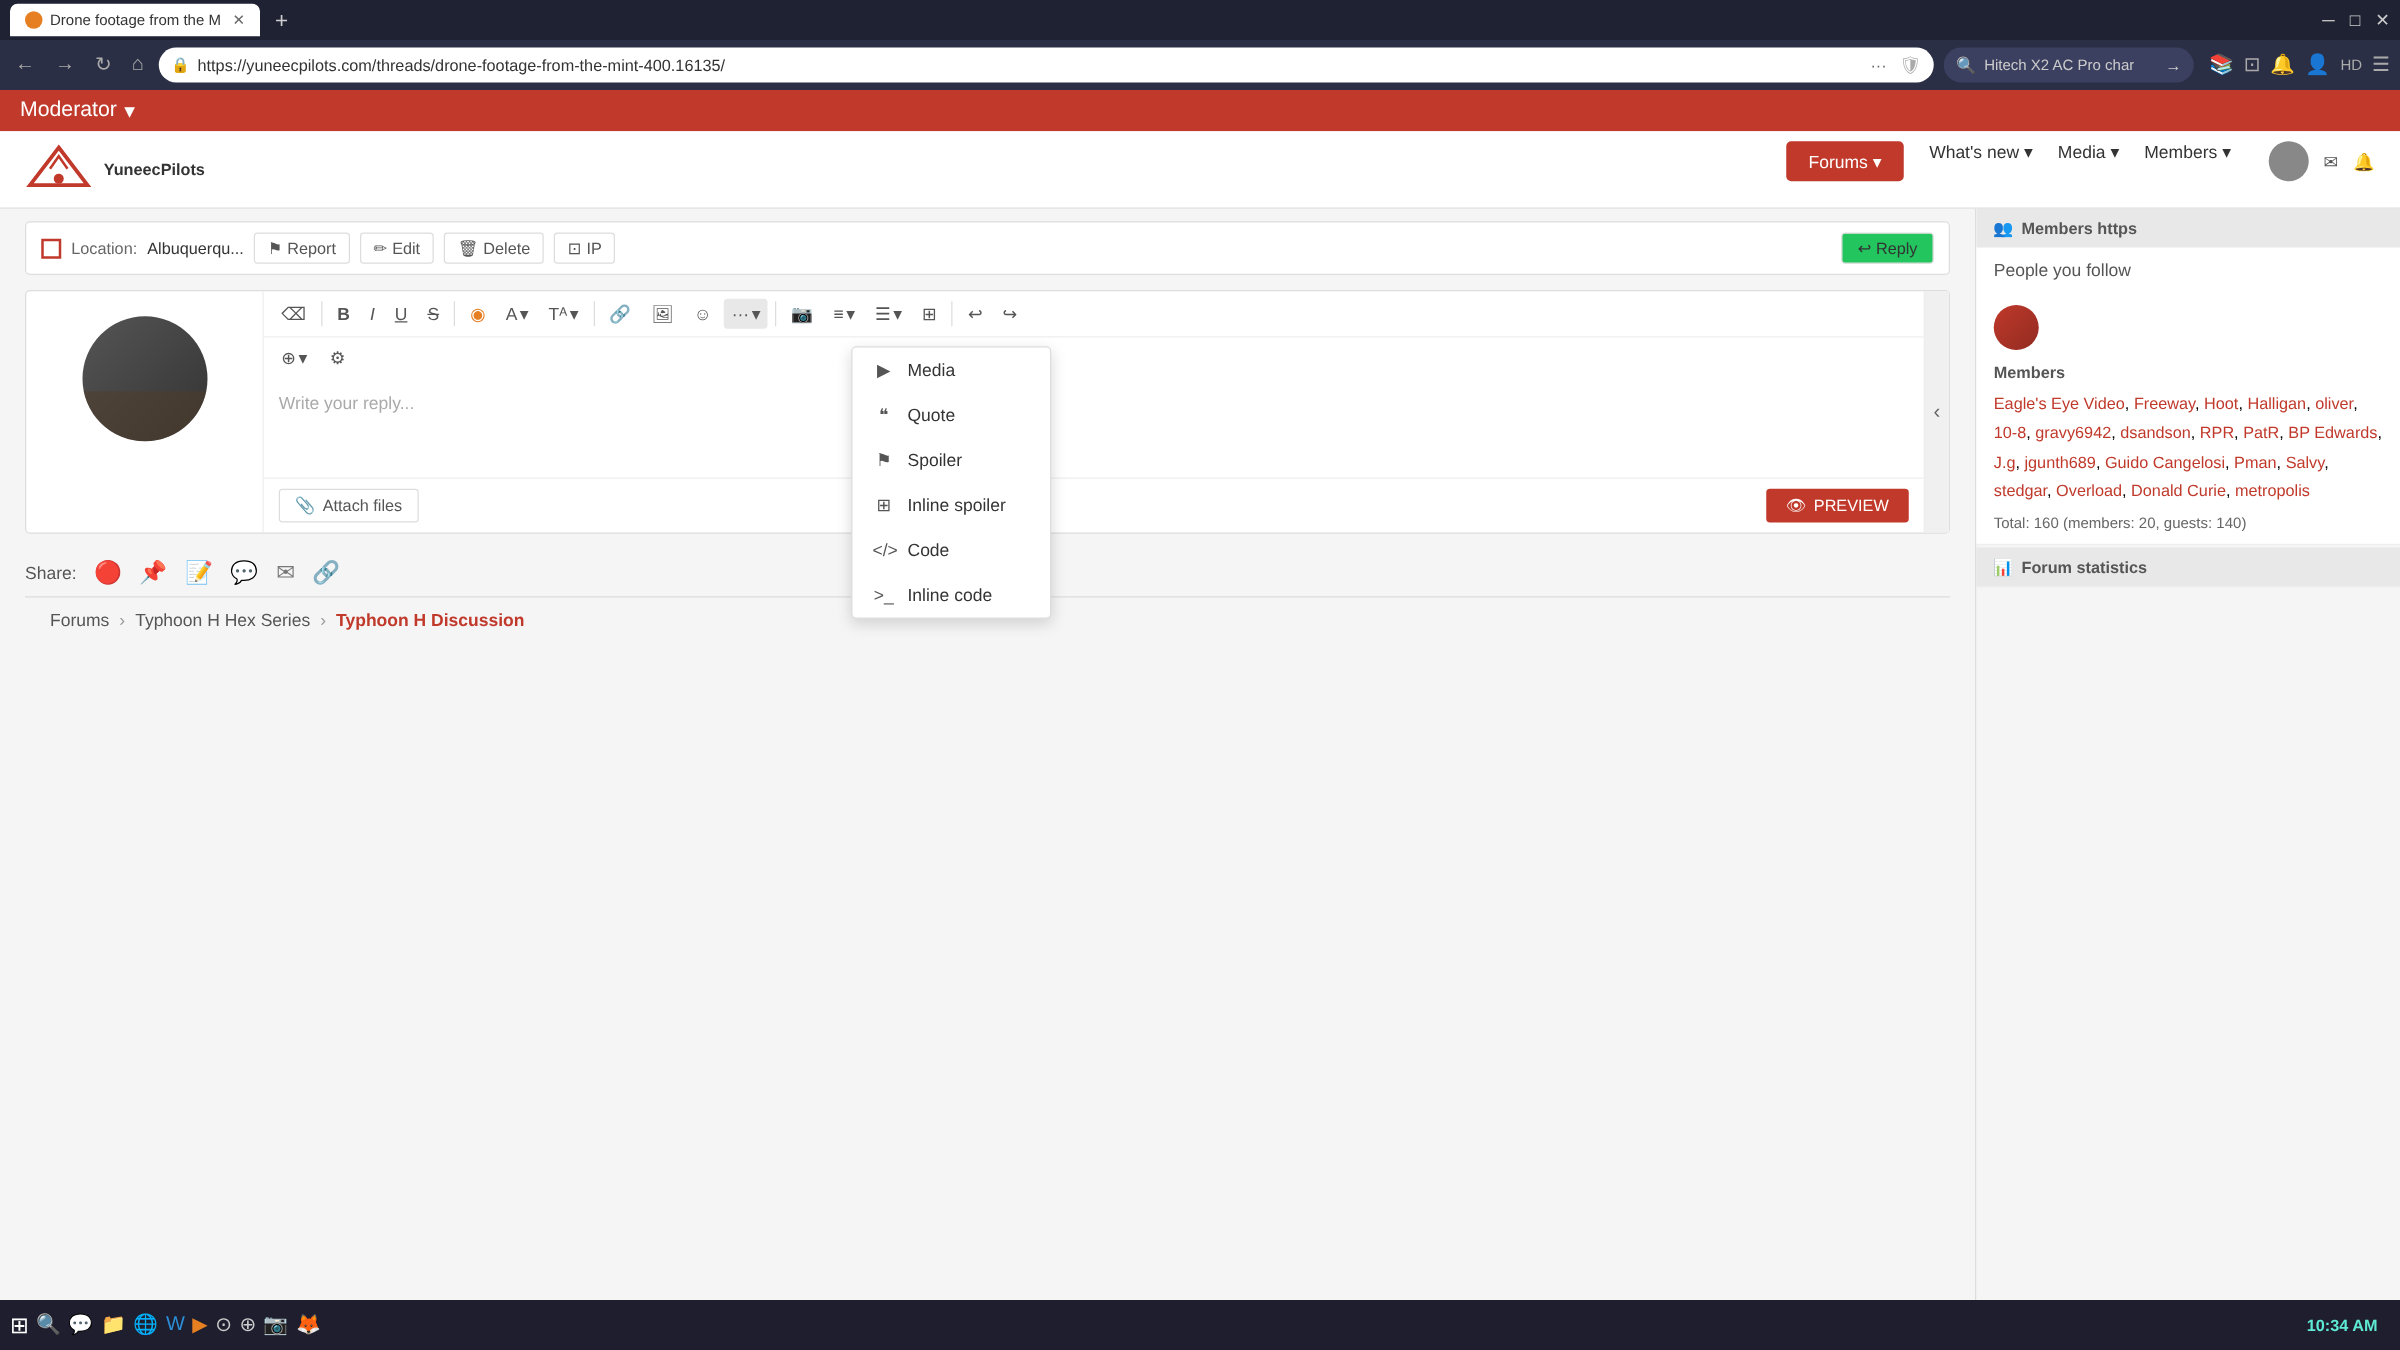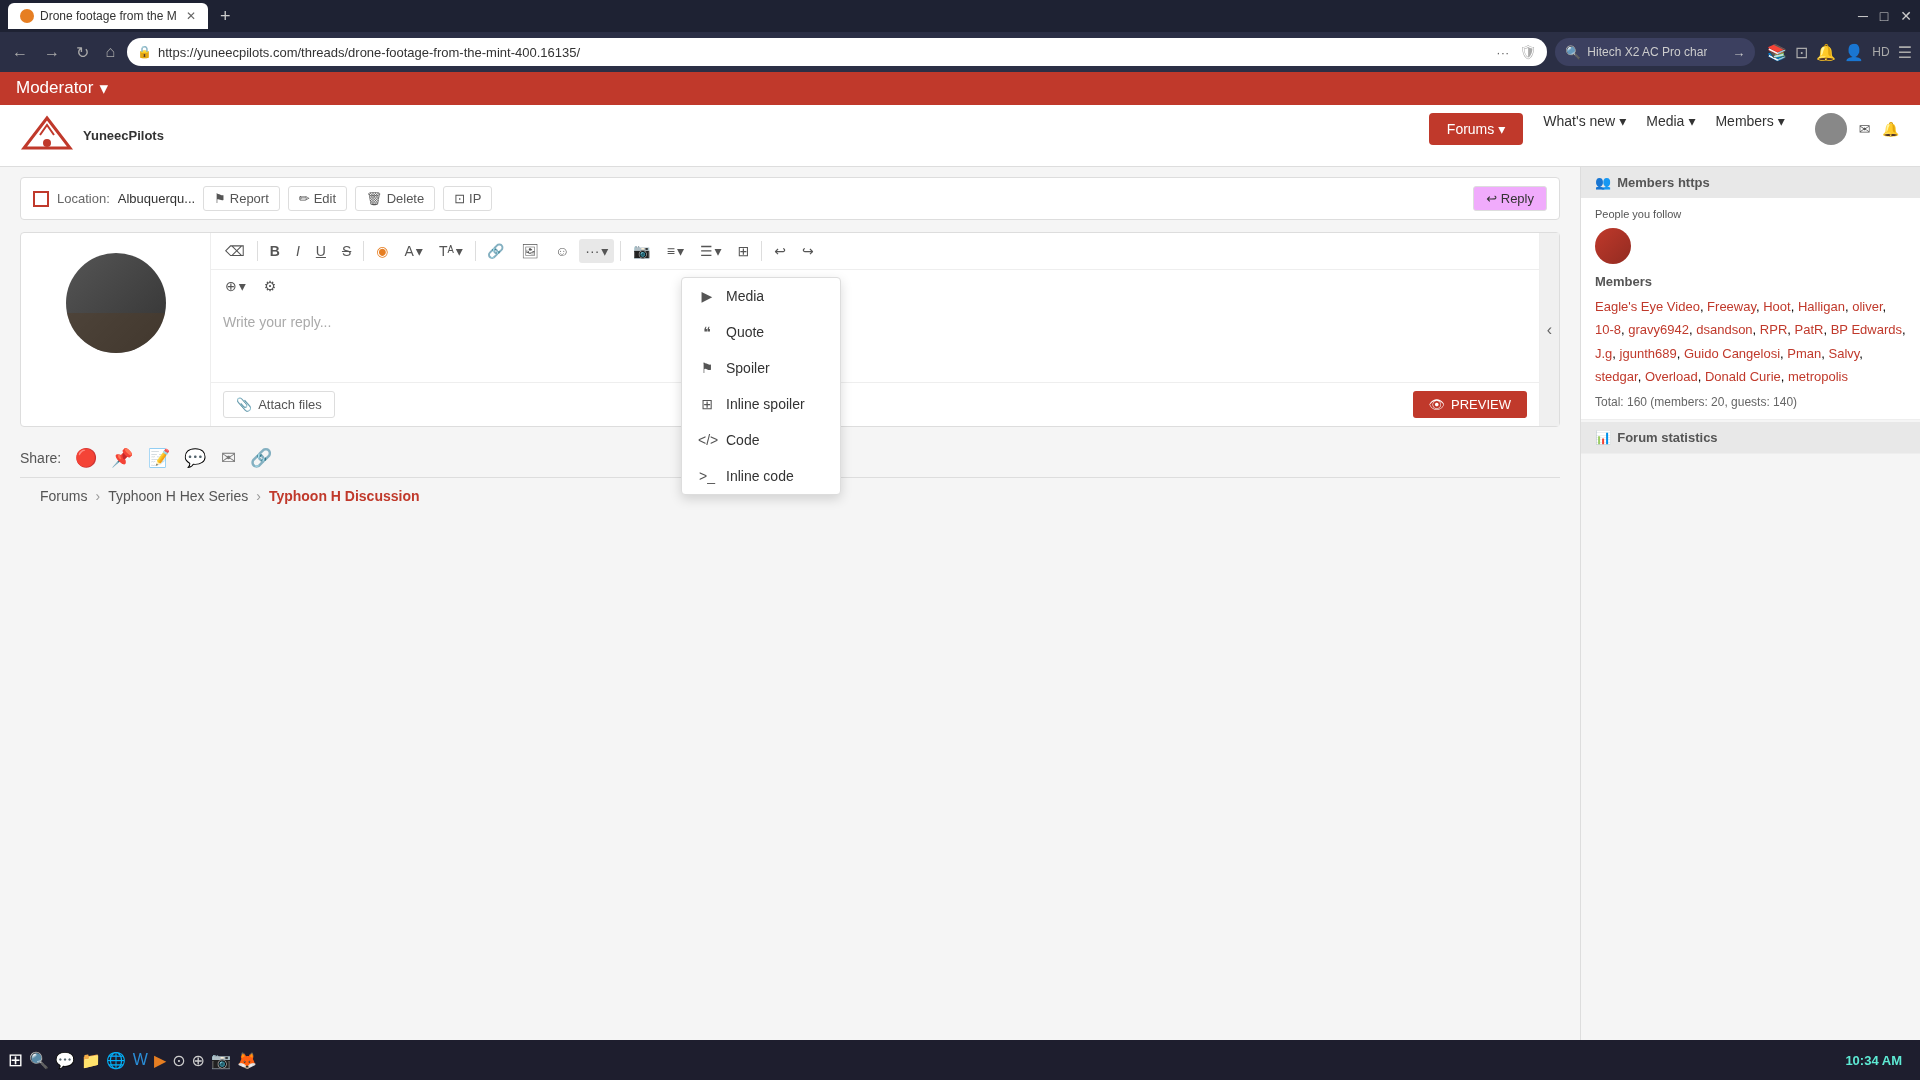--- a/index.html
+++ b/index.html
@@ -159,21 +159,21 @@
       display: flex;
       align-items: center;
       gap: 4px;
       color: #555;
     }
     .location-label { font-size: 13px; color: #666; }
     .reply-btn {
       margin-left: auto;
       color: #333;
       border: 1px solid #ddd;
-      background: #f0abfc;
+      background: #22c55e;
       padding: 4px 12px;
       border-radius: 3px;
       font-size: 13px;
       cursor: pointer;
     }
 
     
     .editor-container {
       background: #fff;
       border: 1px solid #ddd;
@@ -358,21 +358,21 @@
       background: #e8e8e8;
       padding: 8px 14px;
       font-size: 13px;
       color: #555;
       font-weight: bold;
       display: flex;
       align-items: center;
       gap: 6px;
     }
     .sidebar-body { padding: 10px 14px; }
-    .follow-label { font-size: 11px; color: #555; margin-bottom: 8px; }
+    .follow-label { font-size: 14px; color: #555; margin-bottom: 20px; }
     .follow-avatars { display: flex; gap: 6px; margin-bottom: 10px; }
     .follow-avatar {
       width: 36px; height: 36px; border-radius: 50%;
       background: linear-gradient(135deg, #c0392b 0%, #922b21 100%);
       overflow: hidden;
       position: relative;
     }
 
     .member-list { font-size: 13px; color: #555; margin-bottom: 6px; font-weight: bold; }
     .member-links { font-size: 13px; line-height: 1.8; }

